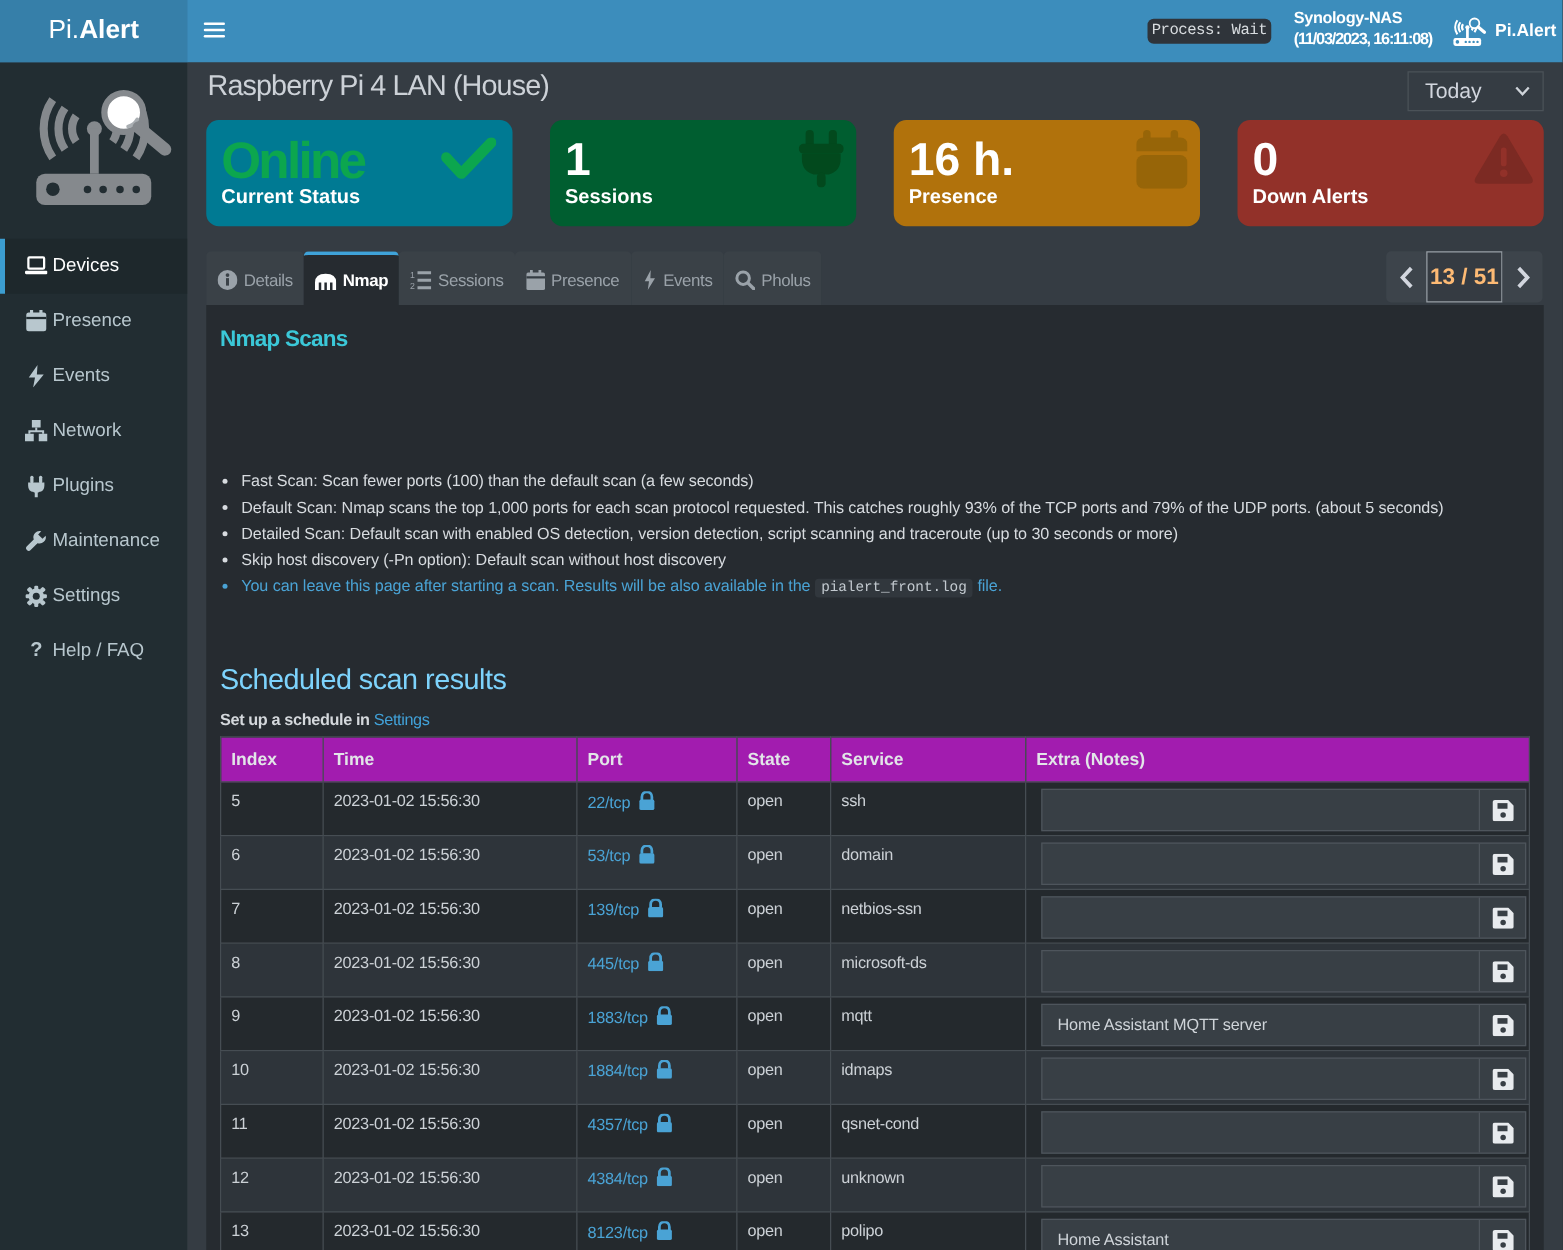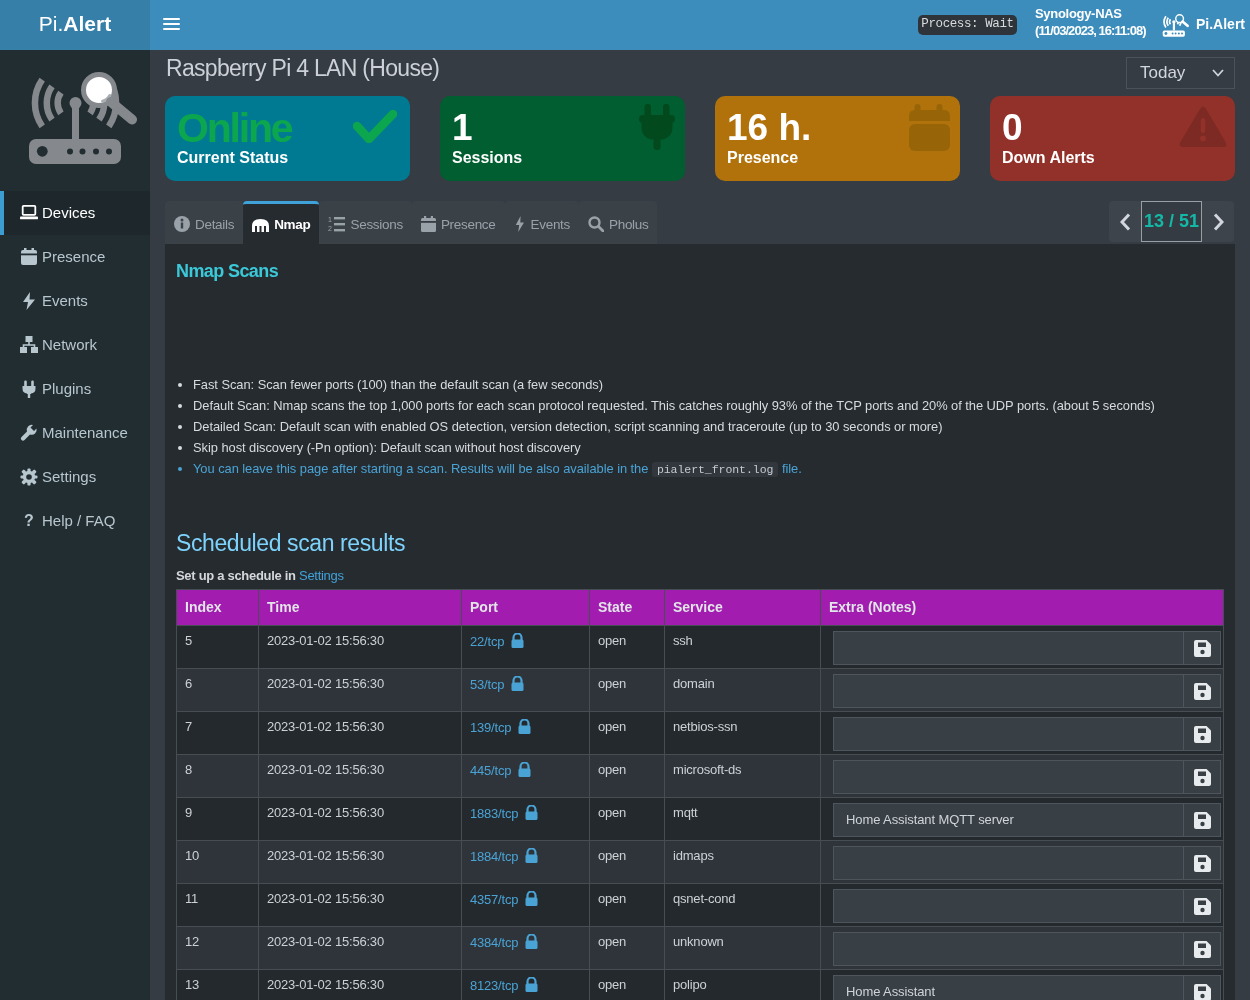--- a/index.html
+++ b/index.html
@@ -44,21 +44,21 @@
 .c4 { background:#923129; }
 .tabs { position:absolute; left:15px; top:151px; display:flex; }
 .tab { height:43px; background:#3a4147; border-radius:4px 4px 0 0; color:#9aa2a9; font-size:13.5px;
   line-height:43px; padding:0 9px; display:flex; align-items:center; gap:5px; border-top:3px solid transparent; letter-spacing:-0.3px; }
 .tab svg { flex:0 0 auto; }
 .tab.active { background:#262b30; color:#fff; border-top:3px solid #3fa3d9; font-weight:bold; }
 .pager { position:absolute; left:959px; top:151px; display:flex; height:41px; }
 .pbtn { width:32px; background:#3d444b; display:flex; align-items:center; justify-content:center; }
 .pbtn.first { border-radius:4px 0 0 4px; }
 .pbtn.last { border-radius:0 4px 4px 0; }
-.pnum { width:61px; background:#353b42; border:1px solid #98a0a6; color:#14b8a6; font-size:18px;
+.pnum { width:61px; background:#353b42; border:1px solid #98a0a6; color:#fdba74; font-size:18px;
   font-weight:bold; text-align:center; line-height:39px; }
 .panel { position:absolute; left:15px; top:194px; width:1070px; height:756px; background:#262b30; }
 .nmhead { position:absolute; left:11px; top:17px; color:#3bc8d8; font-size:18px; font-weight:bold; letter-spacing:-0.6px; }
 .scanbtns { position:absolute; left:0; top:51px; width:1070px; display:flex; justify-content:center; gap:24px; }
 .sbtn:last-child { letter-spacing:-0.55px; }
 .sbtn { height:41px; background:#3c8dbc; border-radius:4px; color:#fff; font-size:12.5px; font-weight:bold;
   line-height:41px; padding:0 14px; white-space:nowrap; letter-spacing:-0.3px; }
 .bullets { position:absolute; left:28px; top:130px; color:#d7dbdf; font-size:12.9px; letter-spacing:-0.05px; white-space:nowrap; }
 .bullets li { line-height:21px; list-style:disc outside; margin-left:0; }
 .bullets li.blue { color:#4aa3d5; }
@@ -301,21 +301,21 @@
     <div class="pbtn last">
         <svg width="11" height="18" viewBox="0 0 11 18">
           <path d="M2 1.5 L9 9 L2 16.5" stroke="#d2d6de" stroke-width="3" fill="none"></path>
         </svg>
       </div>
   </div>
   <div class="panel">
     <div class="nmhead">Nmap Scans</div>
     <ul class="bullets">
       <li>Fast Scan: Scan fewer ports (100) than the default scan (a few seconds)</li>
-      <li>Default Scan: Nmap scans the top 1,000 ports for each scan protocol requested. This catches roughly 93% of the TCP ports and 20% of the UDP ports. (about 5 seconds)</li>
+      <li>Default Scan: Nmap scans the top 1,000 ports for each scan protocol requested. This catches roughly 93% of the TCP ports and 79% of the UDP ports. (about 5 seconds)</li>
       <li>Detailed Scan: Default scan with enabled OS detection, version detection, script scanning and traceroute (up to 30 seconds or more)</li>
       <li>Skip host discovery (-Pn option): Default scan without host discovery</li>
       <li class="blue">You can leave this page after starting a scan. Results will be also available in the <span class="code">pialert_front.log</span> file.</li>
     </ul>
     <div class="schedhead">Scheduled scan results</div>
     <div class="schedline">Set up a schedule in <a>Settings</a></div>
     <table class="res">
       <colgroup>
           <col style="width:82px">
           <col style="width:203px">

